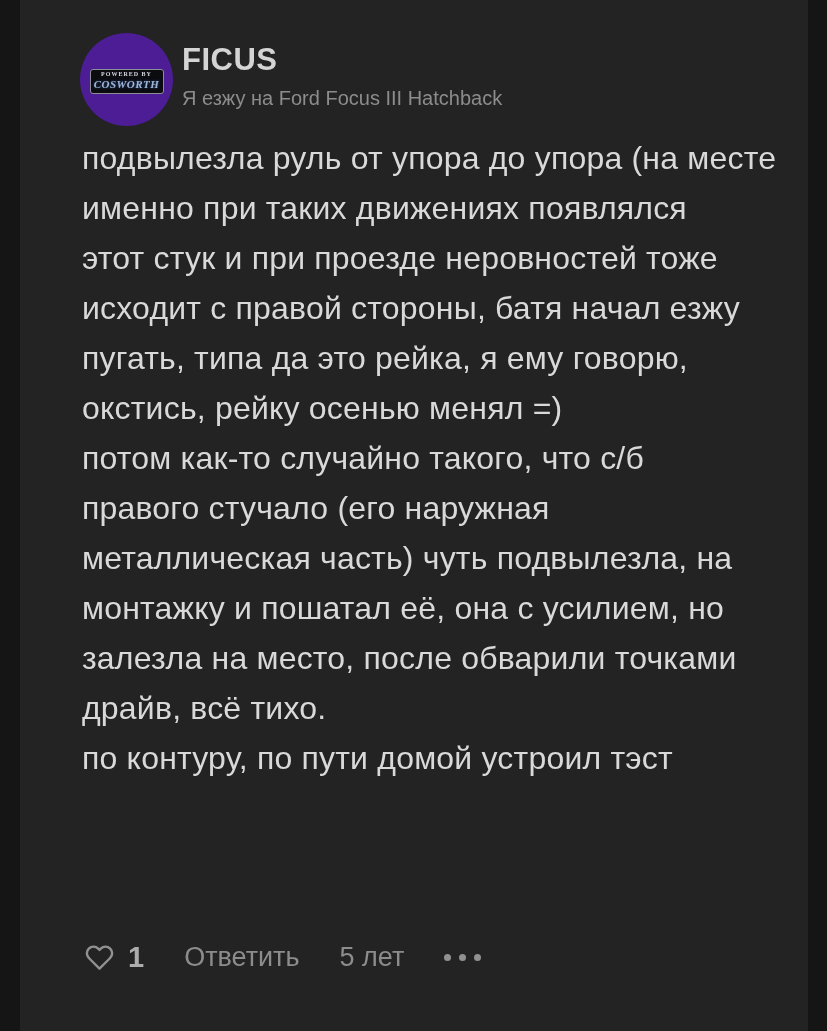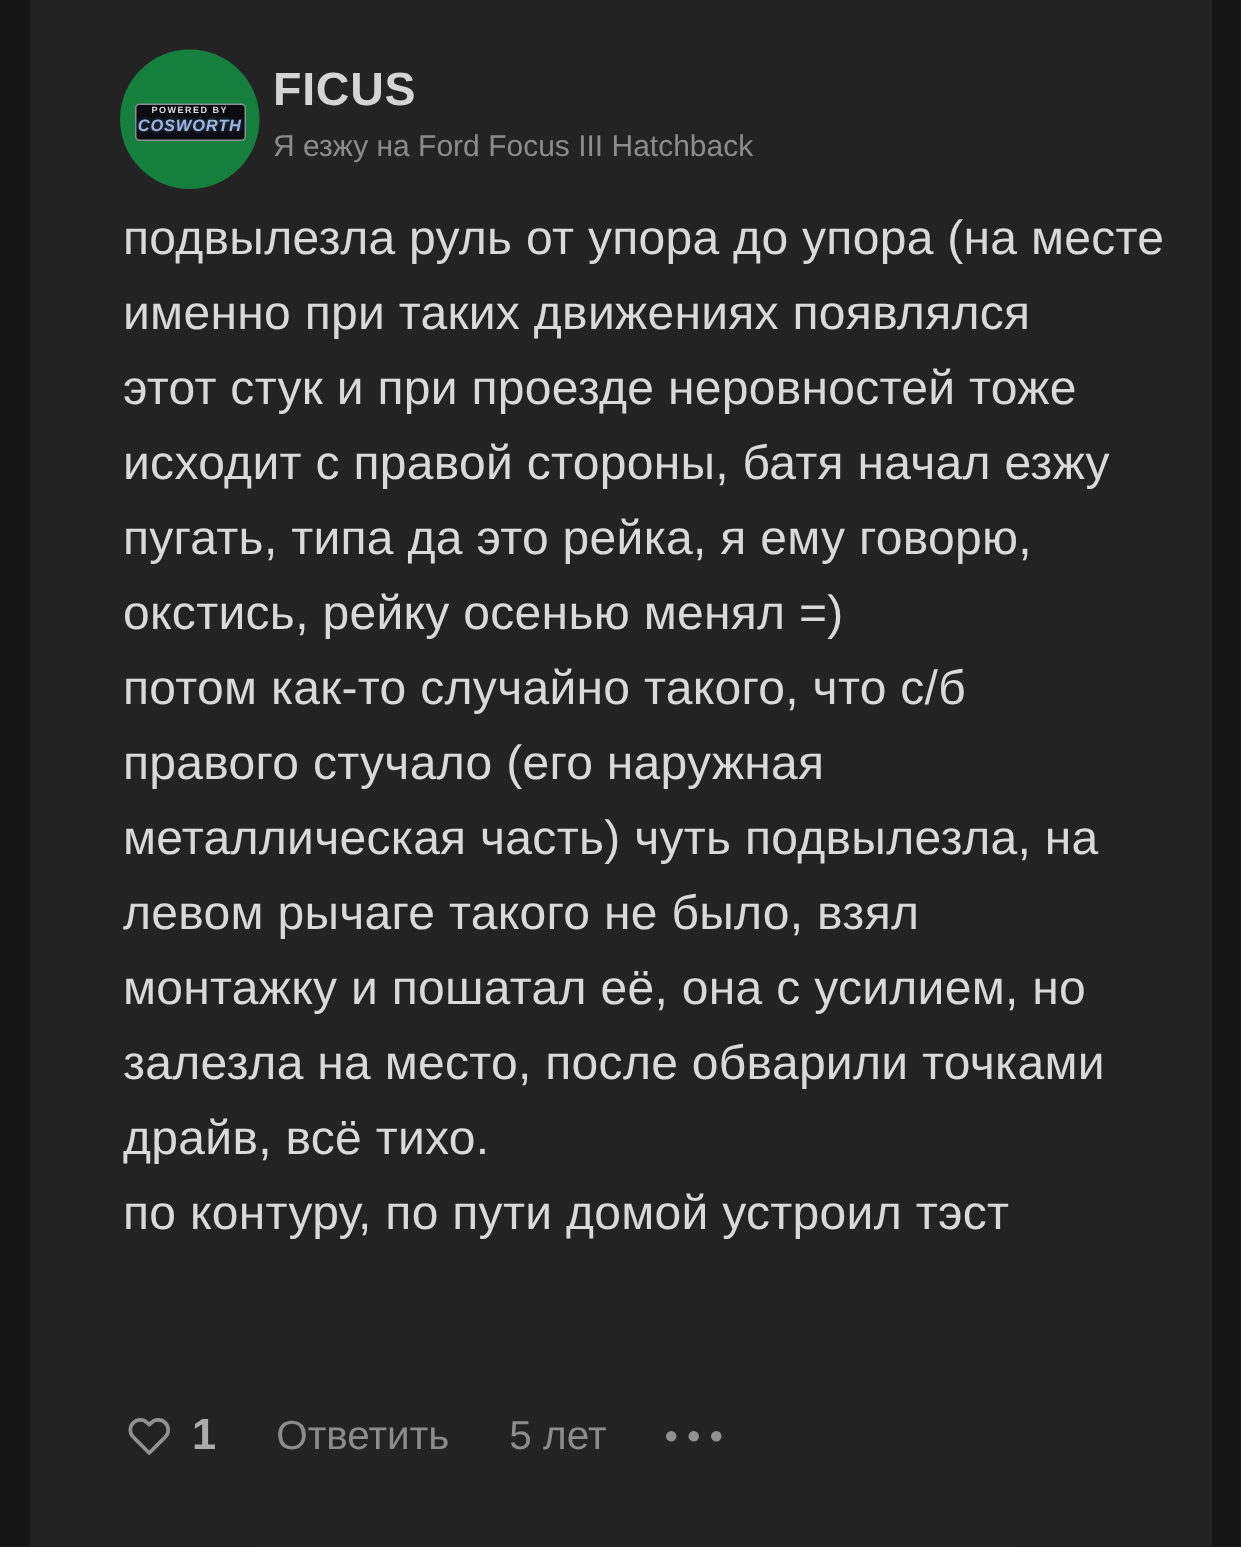--- a/index.html
+++ b/index.html
@@ -29,25 +29,26 @@
   .header{
     position:absolute;
     top:33px; left:60px; right:20px;
     display:flex;
     align-items:flex-start;
     gap:9px;
   }
   .avatar{
     width:93px; height:93px;
     border-radius:50%;
-    background:#15803d;
+    background:#4c1d95;
     position:relative;
     flex:0 0 auto;
     overflow:hidden;
     cursor:pointer;
+    font-family:Liberation Serif, serif;
   }
   .badge{
     position:absolute;
     left:50%; top:36px;
     transform:translateX(-50%);
     width:74px;
     background:#0b0b10;
     border:1px solid #8a8f98;
     border-radius:3px;
     text-align:center;
@@ -160,21 +161,20 @@
   <div class="comment-body">
       <div class="body-line">подвылезла руль от упора до упора (на месте</div>
       <div class="body-line">именно при таких движениях появлялся</div>
       <div class="body-line">этот стук и при проезде неровностей тоже</div>
       <div class="body-line">исходит с правой стороны, батя начал езжу</div>
       <div class="body-line">пугать, типа да это рейка, я ему говорю,</div>
       <div class="body-line">окстись, рейку осенью менял =)</div>
       <div class="body-line">потом как-то случайно такого, что с/б</div>
       <div class="body-line">правого стучало (его наружная</div>
       <div class="body-line">металлическая часть) чуть подвылезла, на</div>
-      <div class="body-line">левом рычаге такого не было, взял</div>
       <div class="body-line">монтажку и пошатал её, она с усилием, но</div>
       <div class="body-line">залезла на место, после обварили точками</div>
       <div class="body-line">драйв, всё тихо.</div>
       <div class="body-line">по контуру, по пути домой устроил тэст</div>
     </div>
 
   <div class="footer">
     <div class="like-button">
       <span class="heart-icon">
         <svg width="31" height="29" viewBox="0 0 24 24" fill="none" stroke="#919191" stroke-width="2" stroke-linecap="round" stroke-linejoin="round">

